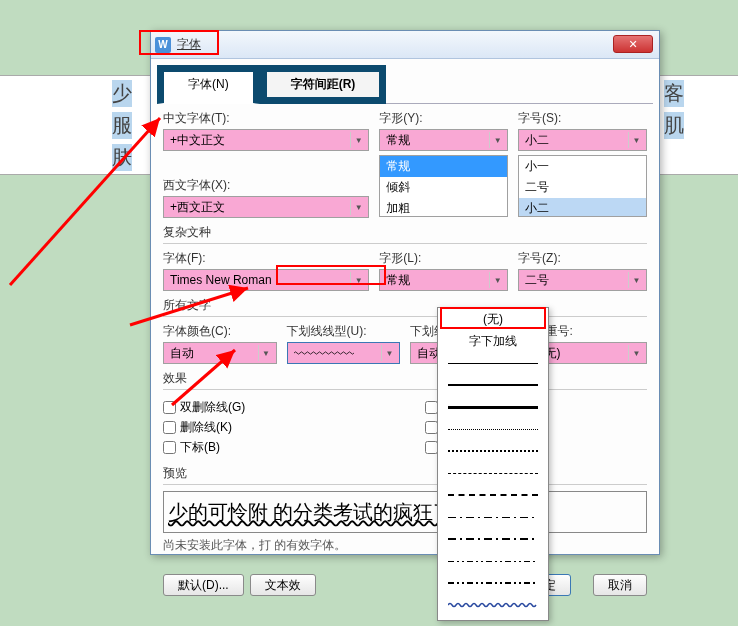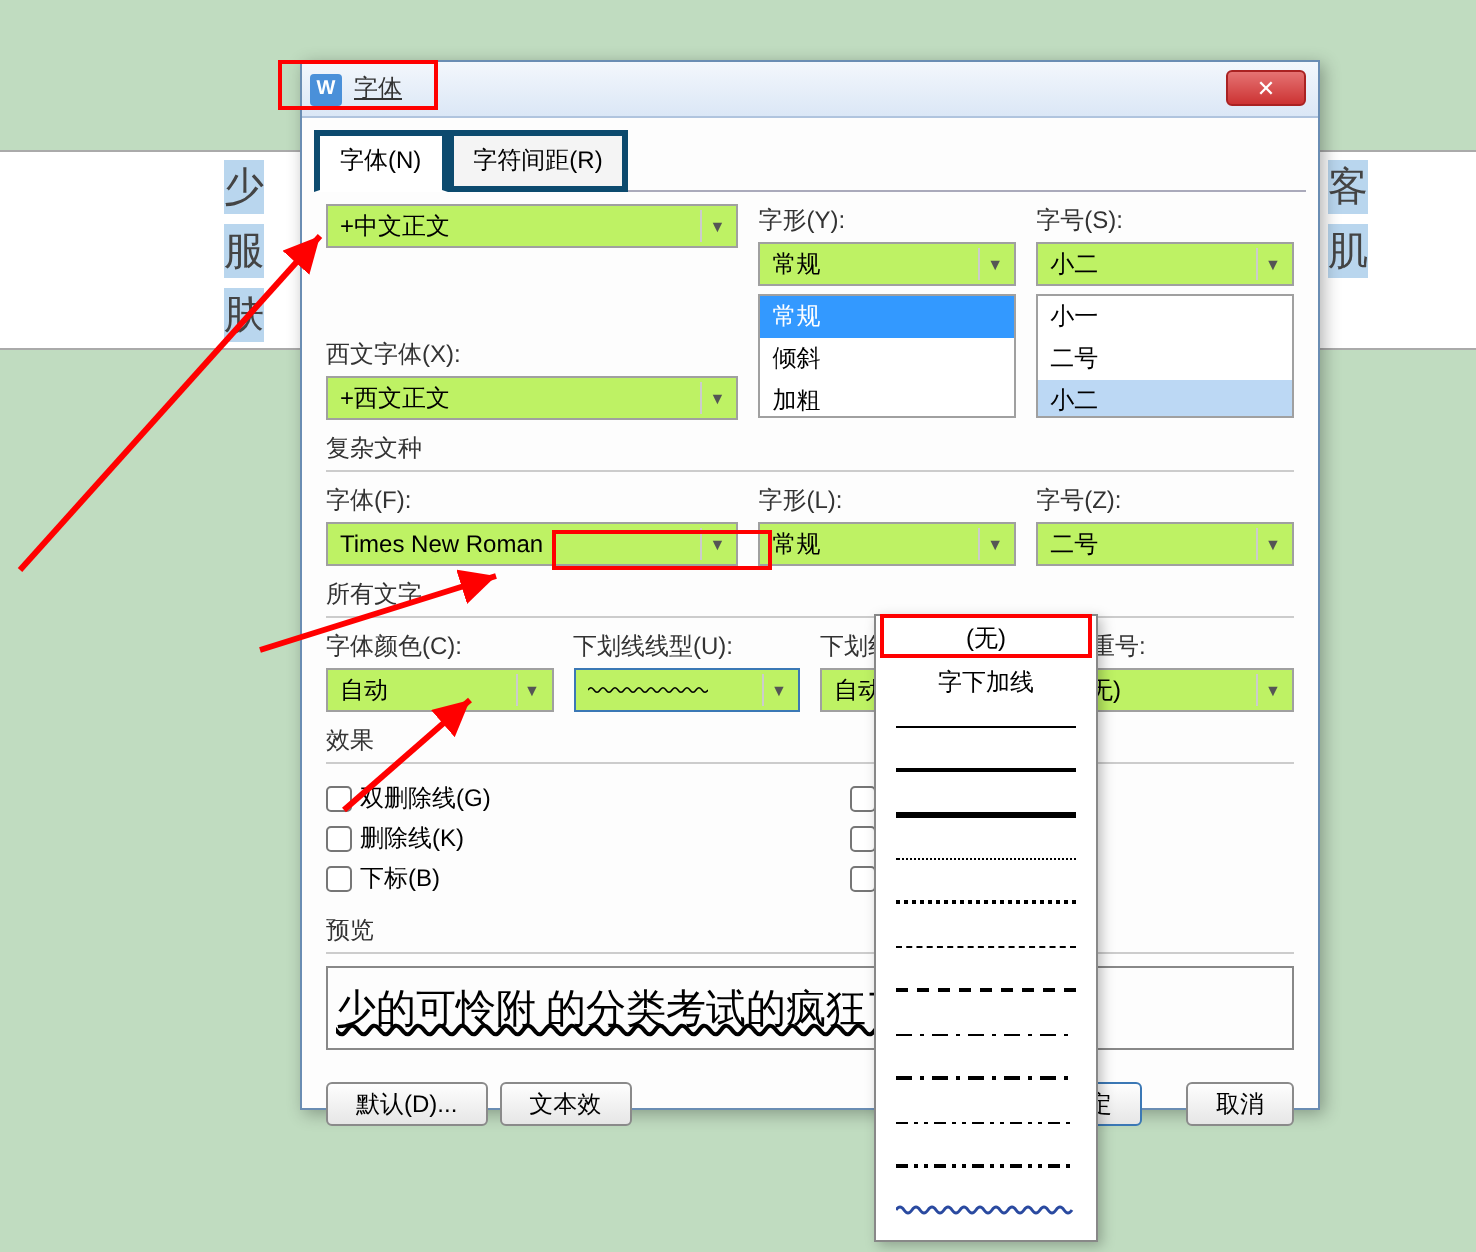--- a/index.html
+++ b/index.html
@@ -9,31 +9,31 @@
   .page-paper { position: absolute; left: 0; top: 75px; width: 738px; height: 100px; background: #fff; border-top: 1px solid #aaa; border-bottom: 1px solid #aaa; }
   .bg-text { position: absolute; font-size: 20px; color: #444; background: #b9d6ee; }
 
   .dialog { position: absolute; left: 150px; top: 30px; width: 510px; height: 525px; background: #fdfdfd; border: 1px solid #6a8db3; box-shadow: 2px 2px 8px rgba(0,0,0,0.3); }
   .titlebar { height: 28px; background: linear-gradient(#f3f7fc,#dbe7f6); border-bottom: 1px solid #b0c4de; display: flex; align-items: center; padding: 0 4px; position: relative; }
   .app-icon { width: 16px; height: 16px; background: #4a90d9; color: #fff; font-size: 10px; font-weight: bold; display: inline-flex; align-items: center; justify-content: center; border-radius: 2px; margin-right: 6px; }
   .titlebar-title { font-size: 12px; color: #333; text-decoration: underline; }
   .close-btn { position: absolute; right: 6px; top: 4px; width: 40px; height: 18px; background: linear-gradient(#e57373,#c33); border: 1px solid #a22; border-radius: 3px; color: #fff; display: flex; align-items: center; justify-content: center; font-size: 11px; cursor: pointer; }
   
   .tabs { display: flex; padding: 6px 6px 0; background: #fdfdfd; }
-  .tab { padding: 4px 10px; border: 3px solid #0c4a6e; background: #fff; font-size: 12px; cursor: pointer; margin-right: 0; }
+  .tab { padding: 4px 24px; border: 7px solid #0c4a6e; background: #fff; font-size: 12px; cursor: pointer; margin-right: 0; }
   .tab.active { border-bottom: 1px solid #fff; position: relative; z-index: 2; }
-  .tab:not(.active) { background: #f4f4f4; }
+  .tab:not(.active) { background: #f4f4f4; font-weight: bold; }
   .tab-underline { border-top: 1px solid #aab; margin: -1px 6px 0; }
 
   .body { padding: 6px 12px; }
   .row { display: flex; gap: 10px; margin-bottom: 4px; }
   .col { flex: 1; }
   .label { font-size: 12px; color: #333; margin-bottom: 2px; display: block; }
   
-  .combo { position: relative; height: 22px; border: 1px solid #a0a0a0; background: #bef264; display: flex; align-items: center; padding: 0 20px 0 6px; font-size: 12px; cursor: pointer; }
+  .combo { position: relative; height: 22px; border: 1px solid #a0a0a0; background: #f9a8d4; display: flex; align-items: center; padding: 0 20px 0 6px; font-size: 12px; cursor: pointer; }
   .combo .caret { position: absolute; right: 2px; top: 2px; width: 16px; height: 16px; border-left: 1px solid #ccc; display: flex; align-items: center; justify-content: center; font-size: 8px; color: #555; }
   
   .listbox { border: 1px solid #a0a0a0; background: #fff; height: 62px; overflow-y: scroll; font-size: 12px; }
   .listbox .item { padding: 2px 6px; cursor: pointer; }
   .listbox .item.sel { background: #3399ff; color: #fff; }
   .listbox .item.hl { background: #bcd8f4; }
 
   .group-label { font-size: 12px; color: #333; margin: 6px 0 2px; }
   .divider-h { border-top: 1px solid #ccc; margin: 2px 0 6px; }
 
@@ -95,20 +95,21 @@
 
   <div class="tabs">
     <div class="tab active">字体(N)</div>
     <div class="tab">字符间距(R)</div>
   </div>
   <div class="tab-underline"></div>
 
   <div class="body">
     <div class="row">
       <div class="col" style="flex:1.6">
+        <span class="label">中文字体(T):</span>
         <div class="combo">
           <span>+中文正文</span>
           <span class="caret">▼</span>
         </div>
       </div>
       <div class="col">
         <span class="label">字形(Y):</span>
         <div class="combo">
           <span>常规</span>
           <span class="caret">▼</span>
@@ -238,20 +239,21 @@
         <label class="check">
             <input type="checkbox" style="">
             <span>隐藏文字(H)</span>
           </label>
       </div>
     </div>
 
     <div class="group-label">预览</div>
     <div class="divider-h"></div>
     <div class="preview-box">少的可怜附               的分类考试的疯狂了的方</div>
+    <div class="preview-note">尚未安装此字体，打                       的有效字体。</div>
   </div>
 
   <div class="footer">
     <div class="footer-left">
       <button class="btn">默认(D)...</button>
       <button class="btn">文本效</button>
     </div>
     <div class="footer-right">
       <button class="btn primary">确定</button>
       <button class="btn">取消</button>

